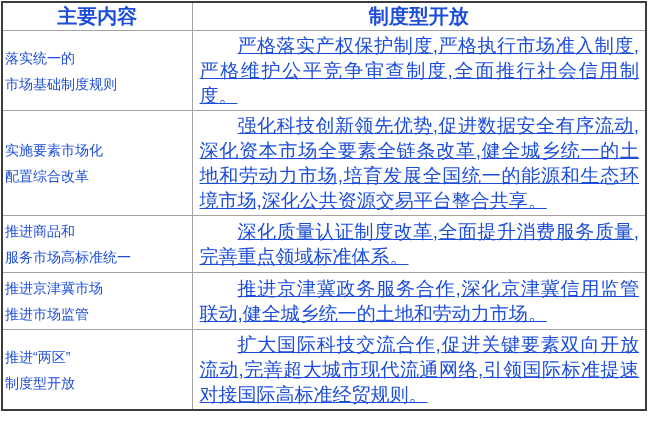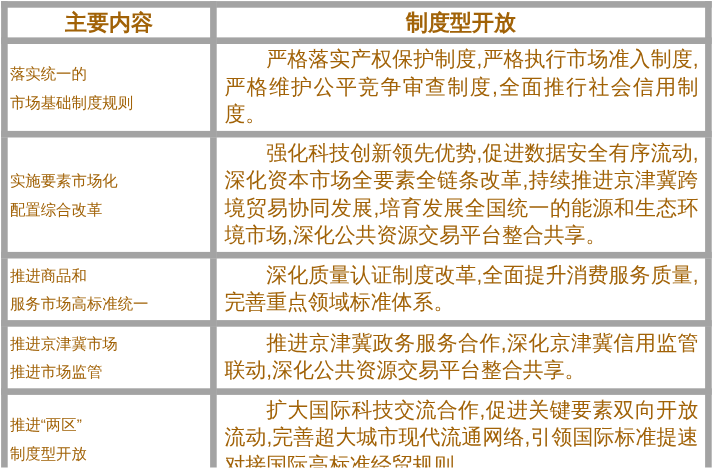--- a/index.html
+++ b/index.html
@@ -22,22 +22,22 @@
     top: 1px;
     left: 1px;
     width: 646px;
     border-collapse: collapse;
     table-layout: fixed;
     border: 2px solid #3c3c3c;
     background: #ffffff;
   }
   .policy-table th,
   .policy-table td {
-    border: 6px solid #a3a3a3;
-    color: #a16207;
+    border: 1px solid #a3a3a3;
+    color: #1d4ed8;
     overflow: hidden;
   }
   .policy-table th {
     font-size: 20px;
     font-weight: bold;
     height: 27px;
     text-align: center;
     vertical-align: middle;
     padding: 0;
   }
@@ -51,20 +51,21 @@
     padding: 2px 2px;
   }
   .policy-table td.cell-right {
     font-size: 19px;
     line-height: 25px;
     text-align: justify;
     text-justify: inter-character;
     vertical-align: middle;
     text-indent: 2em;
     padding: 2px 6px 2px 7px;
+    text-decoration: underline;
   }
   tr.r1 { height: 57px; }
   tr.r2 { height: 99px; }
   tr.r3 { height: 49px; margin-left: 16px; }
   tr.r4 { height: 54px; }
   tr.r5 { height: 53px; }
   tr.r6 { height: 77px; }
 </style>
 </head>
 <body>
@@ -83,31 +84,31 @@
     </thead>
     <tbody>
       <tr class="r1">
         <td class="cell-left">落实统一的
 市场基础制度规则</td>
         <td class="cell-right">严格落实产权保护制度,严格执行市场准入制度,严格维护公平竞争审查制度,全面推行社会信用制度。</td>
       </tr>
       <tr class="r2">
         <td class="cell-left">实施要素市场化
 配置综合改革</td>
-        <td class="cell-right">强化科技创新领先优势,促进数据安全有序流动,深化资本市场全要素全链条改革,持续推进京津冀跨境贸易协同发展,培育发展全国统一的能源和生态环境市场,深化公共资源交易平台整合共享。</td>
+        <td class="cell-right">强化科技创新领先优势,促进数据安全有序流动,深化资本市场全要素全链条改革,健全城乡统一的土地和劳动力市场,培育发展全国统一的能源和生态环境市场,深化公共资源交易平台整合共享。</td>
       </tr>
       <tr class="r3">
         <td class="cell-left">推进商品和
 服务市场高标准统一</td>
         <td class="cell-right">深化质量认证制度改革,全面提升消费服务质量,完善重点领域标准体系。</td>
       </tr>
       <tr class="r5">
         <td class="cell-left">推进京津冀市场
 推进市场监管</td>
-        <td class="cell-right">推进京津冀政务服务合作,深化京津冀信用监管联动,深化公共资源交易平台整合共享。</td>
+        <td class="cell-right">推进京津冀政务服务合作,深化京津冀信用监管联动,健全城乡统一的土地和劳动力市场。</td>
       </tr>
       <tr class="r6">
         <td class="cell-left">推进“两区”
 制度型开放</td>
         <td class="cell-right">扩大国际科技交流合作,促进关键要素双向开放流动,完善超大城市现代流通网络,引领国际标准提速对接国际高标准经贸规则。</td>
       </tr>
     </tbody>
   </table>
 </div>
 

